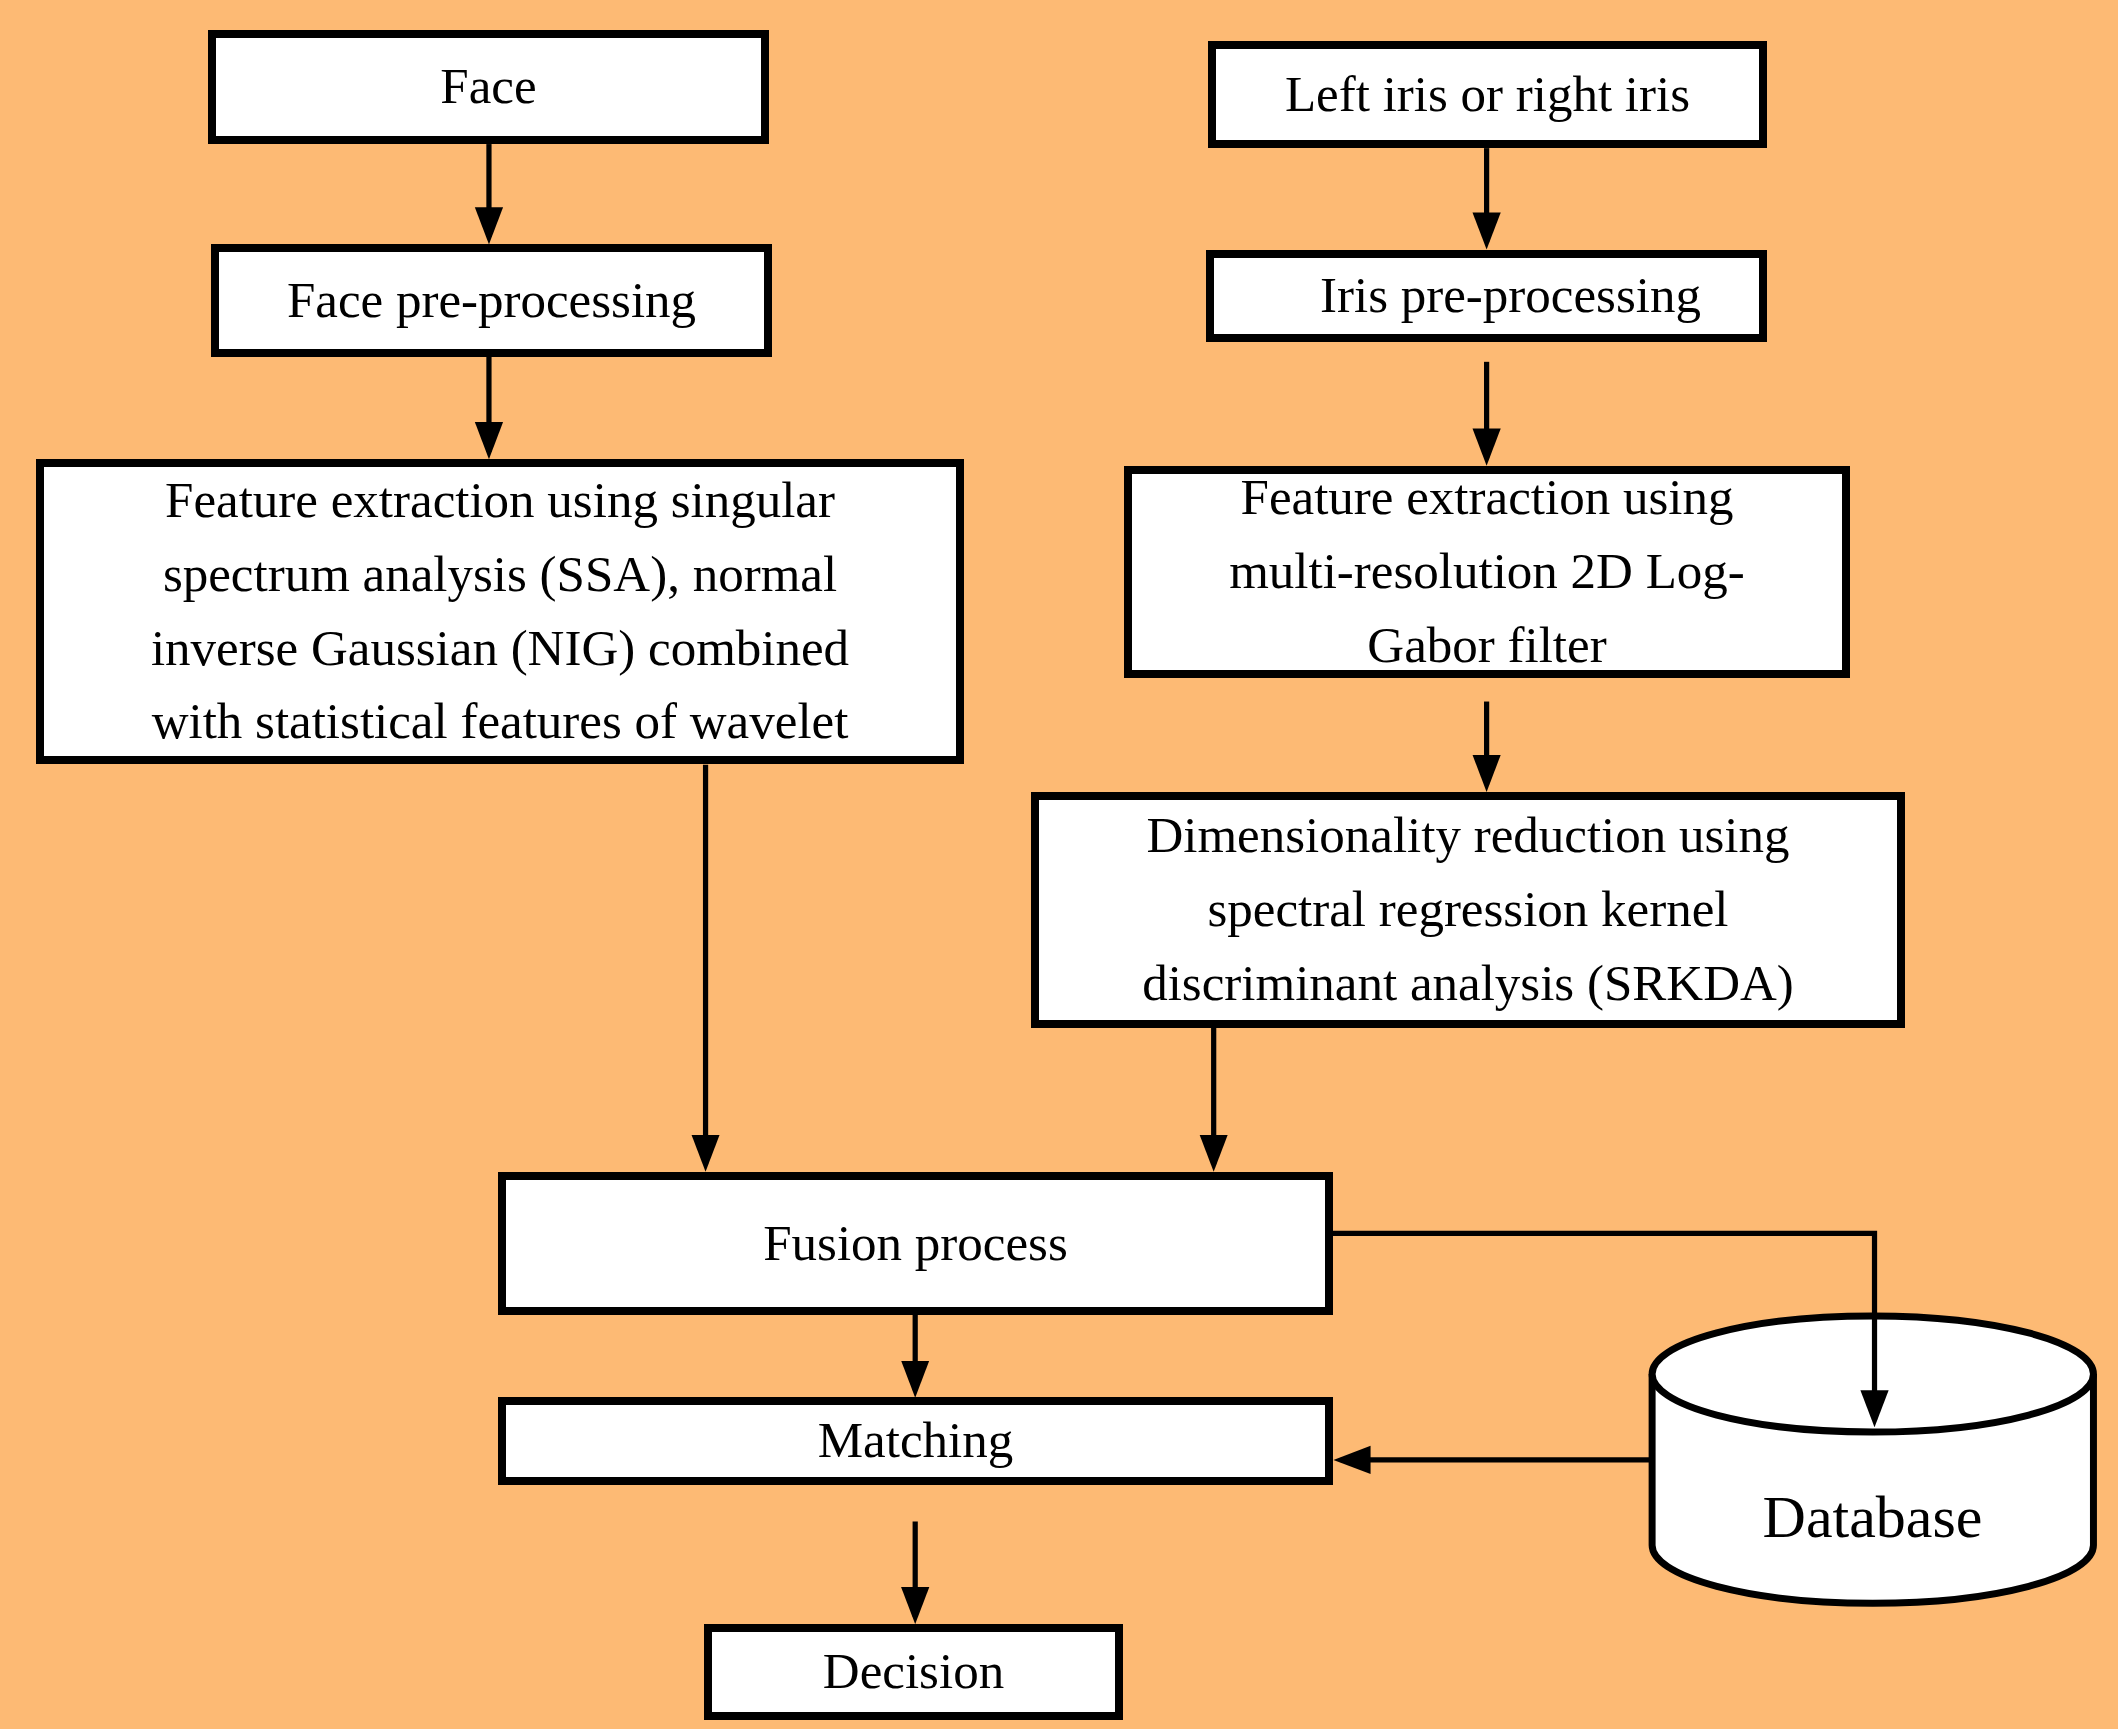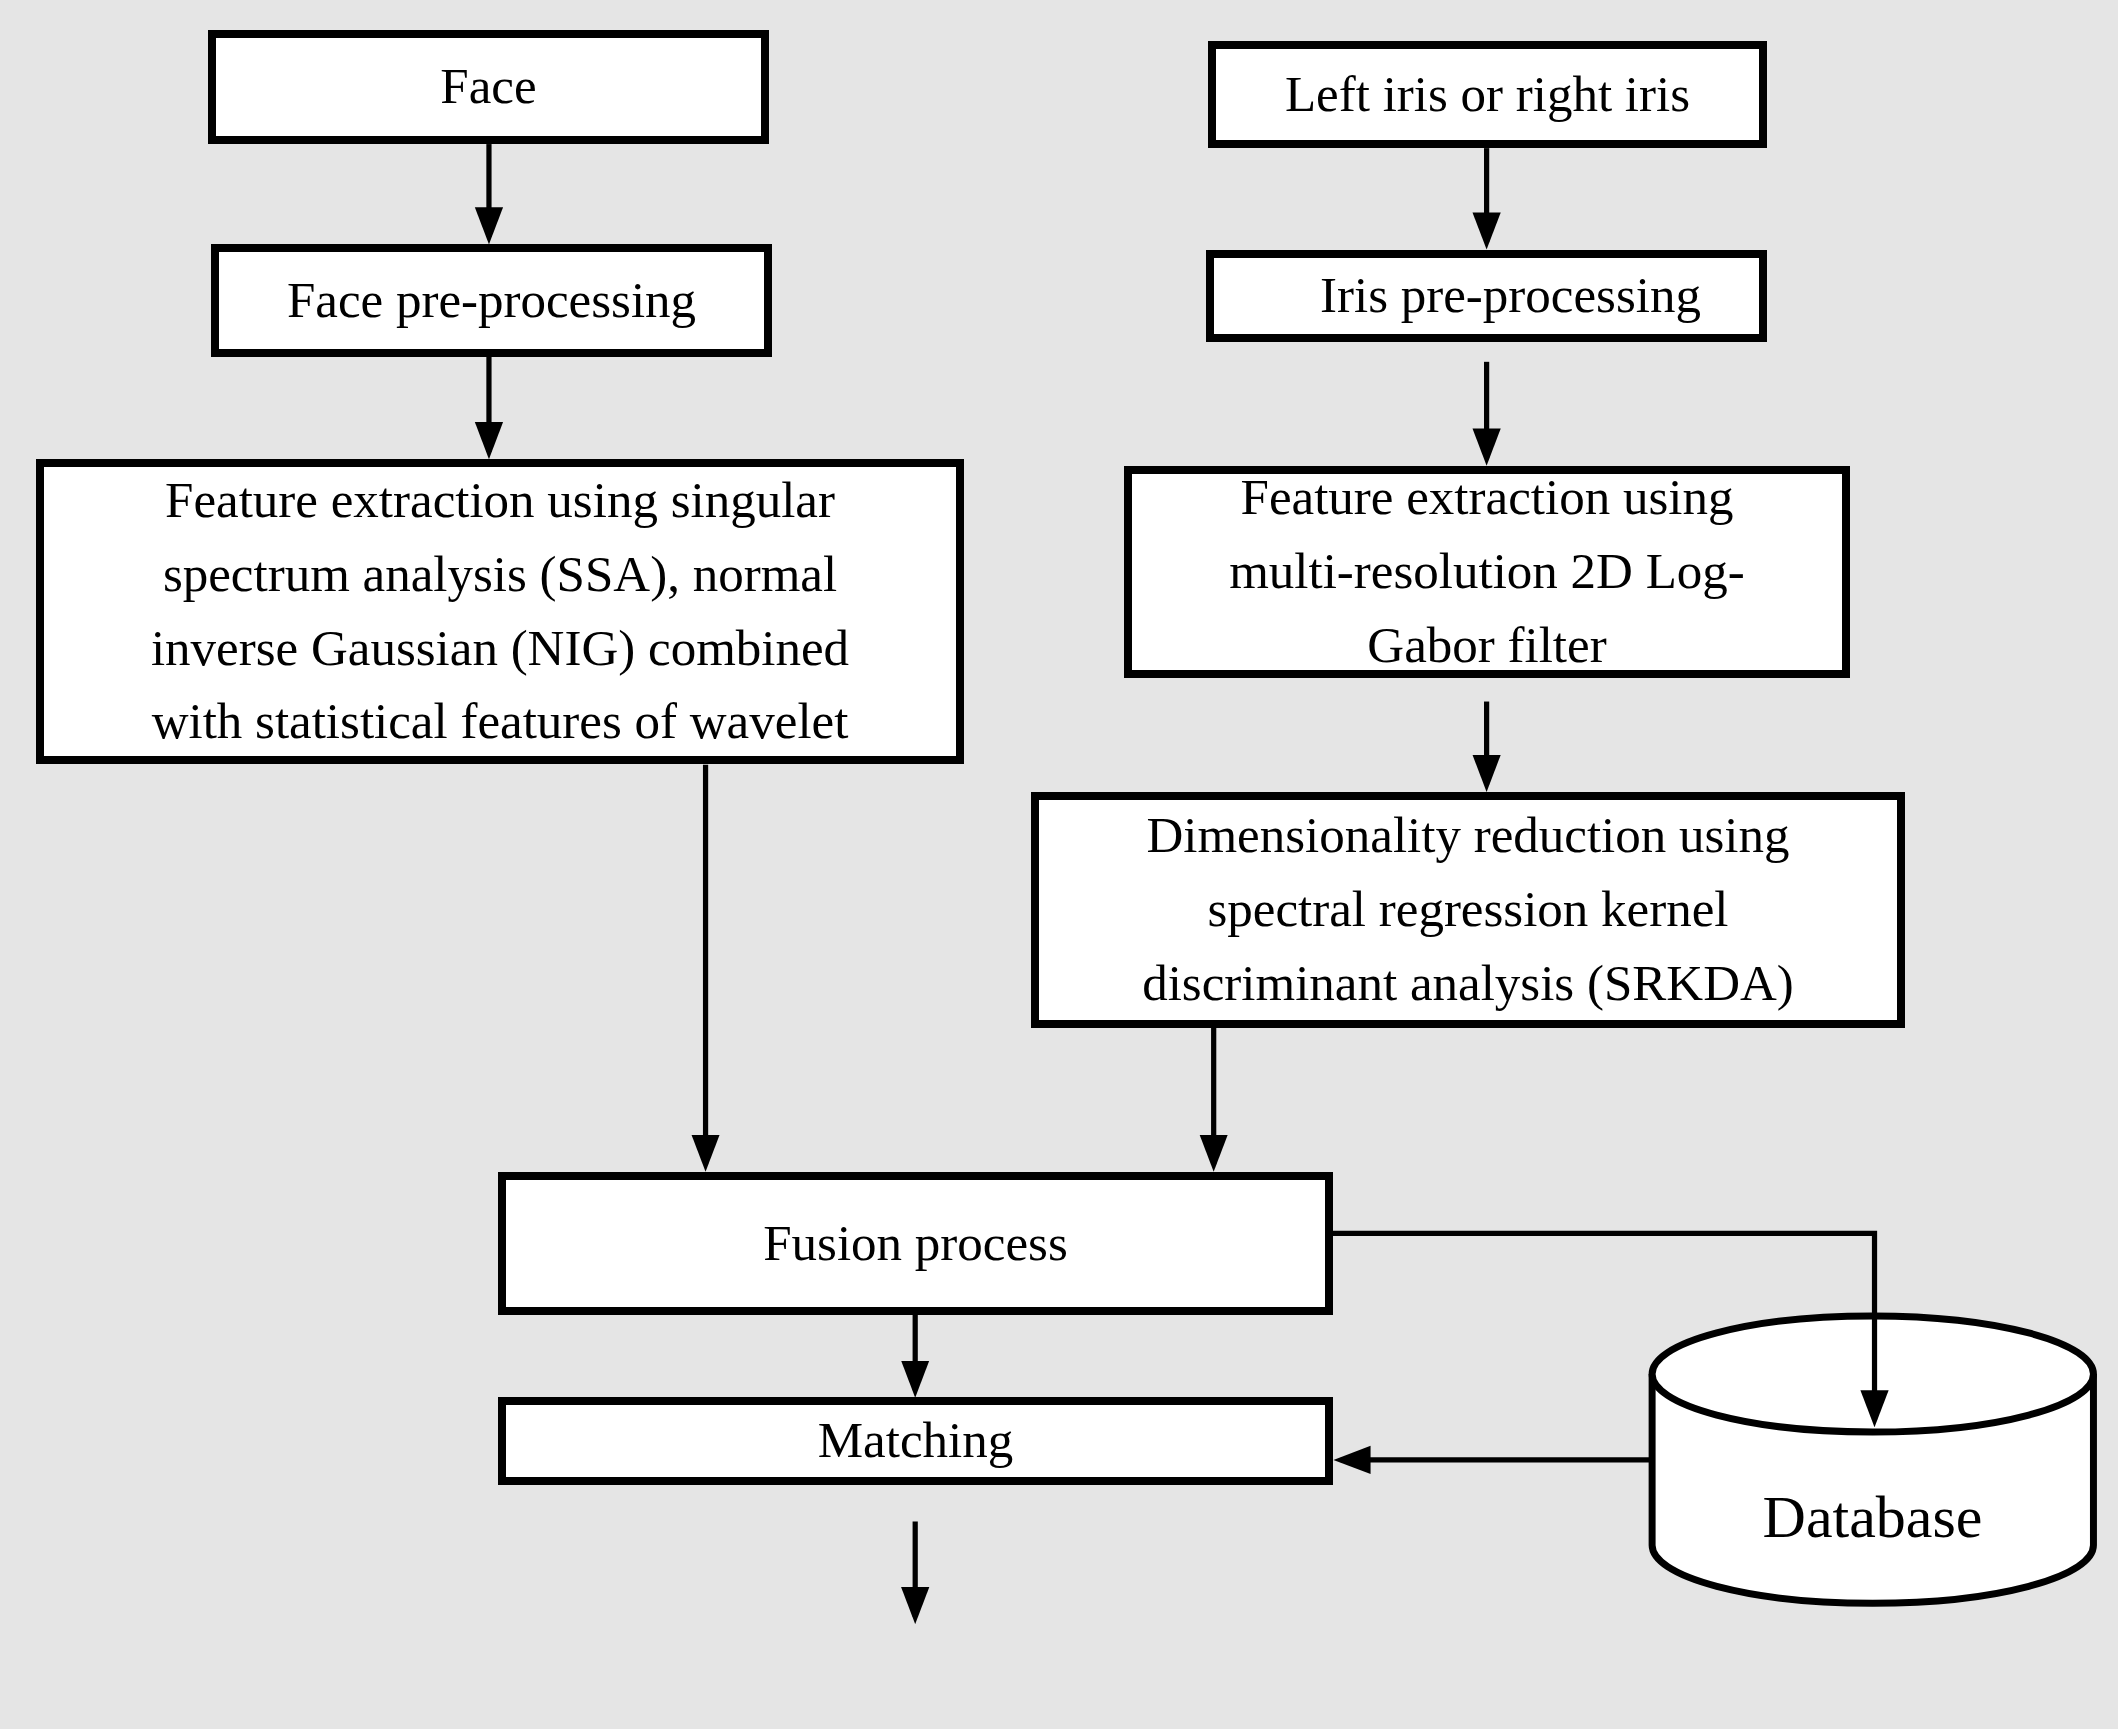--- a/index.html
+++ b/index.html
@@ -4,21 +4,21 @@
 <style>
   html, body {
     margin: 0;
     padding: 0;
     background: #ffffff;
   }
   #canvas {
     position: relative;
     width: 2119px;
     height: 1730px;
-    background: #e5e5e5;
+    background: #fdba74;
     font-family: "Liberation Serif", "DejaVu Serif", serif;
     color: #000000;
     overflow: hidden;
   }
   #connector-layer {
     position: absolute;
     left: 0;
     top: 0;
     width: 2119px;
     height: 1730px;
@@ -133,19 +133,22 @@
   </div>
 
   <div class="node" id="node-fusion">
     <span class="node-label">Fusion process</span>
   </div>
 
   <div class="node" id="node-matching">
     <span class="node-label">Matching</span>
   </div>
 
+  <div class="node" id="node-decision">
+    <span class="node-label">Decision</span>
+  </div>
 
   <div id="node-database-label">
     <span class="node-label">Database</span>
   </div>
 
 </div>
 
 
 </body></html>

